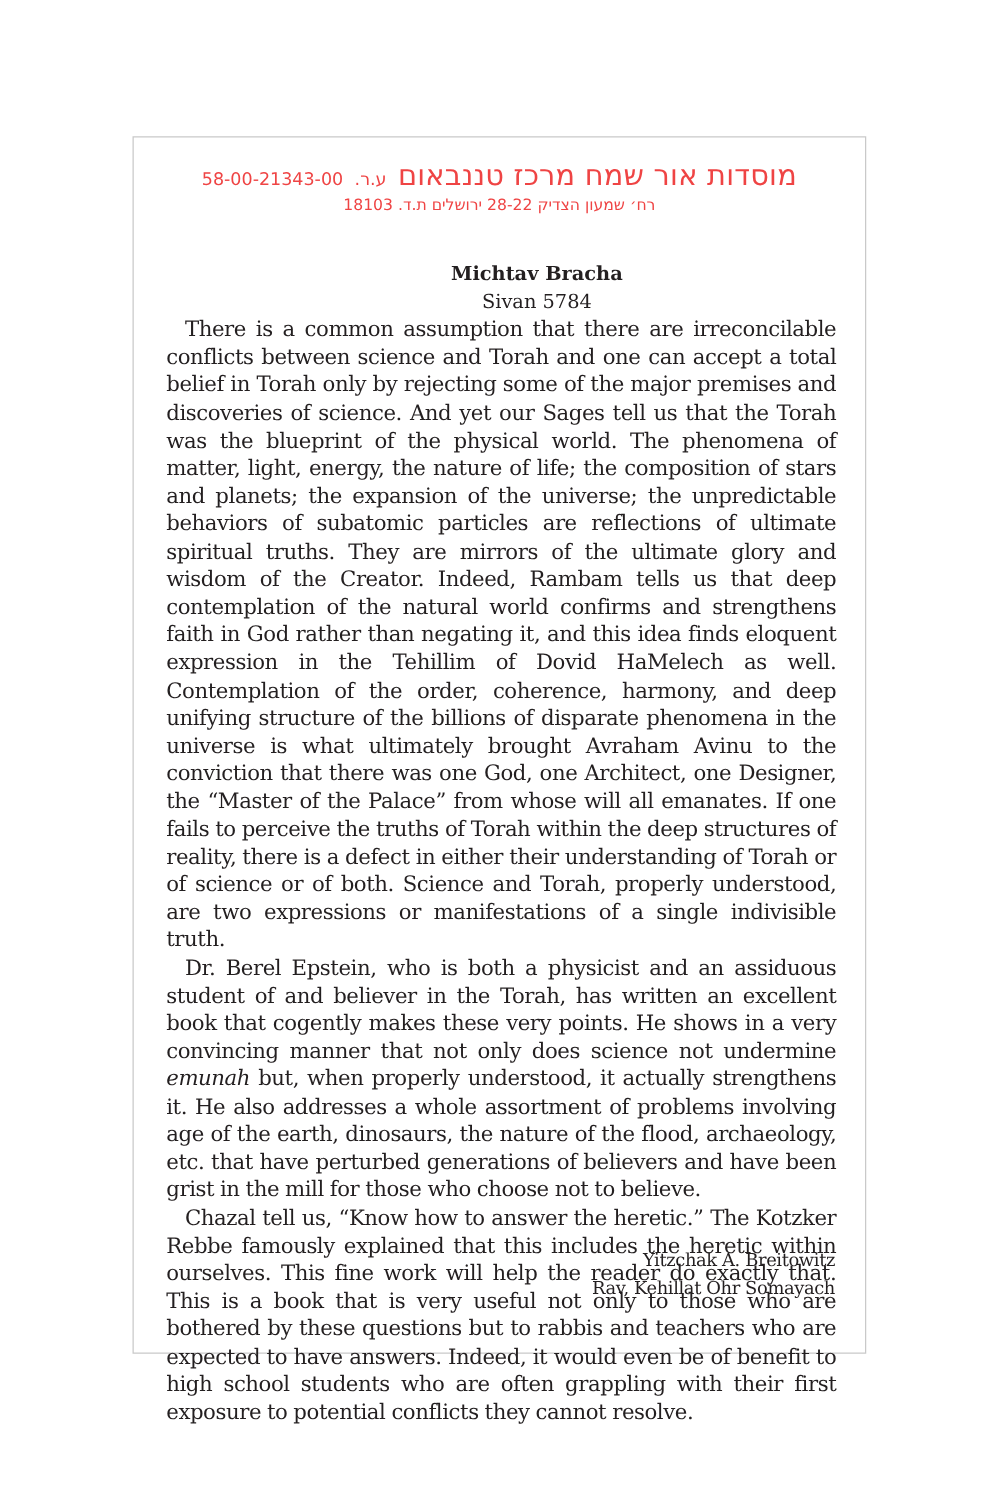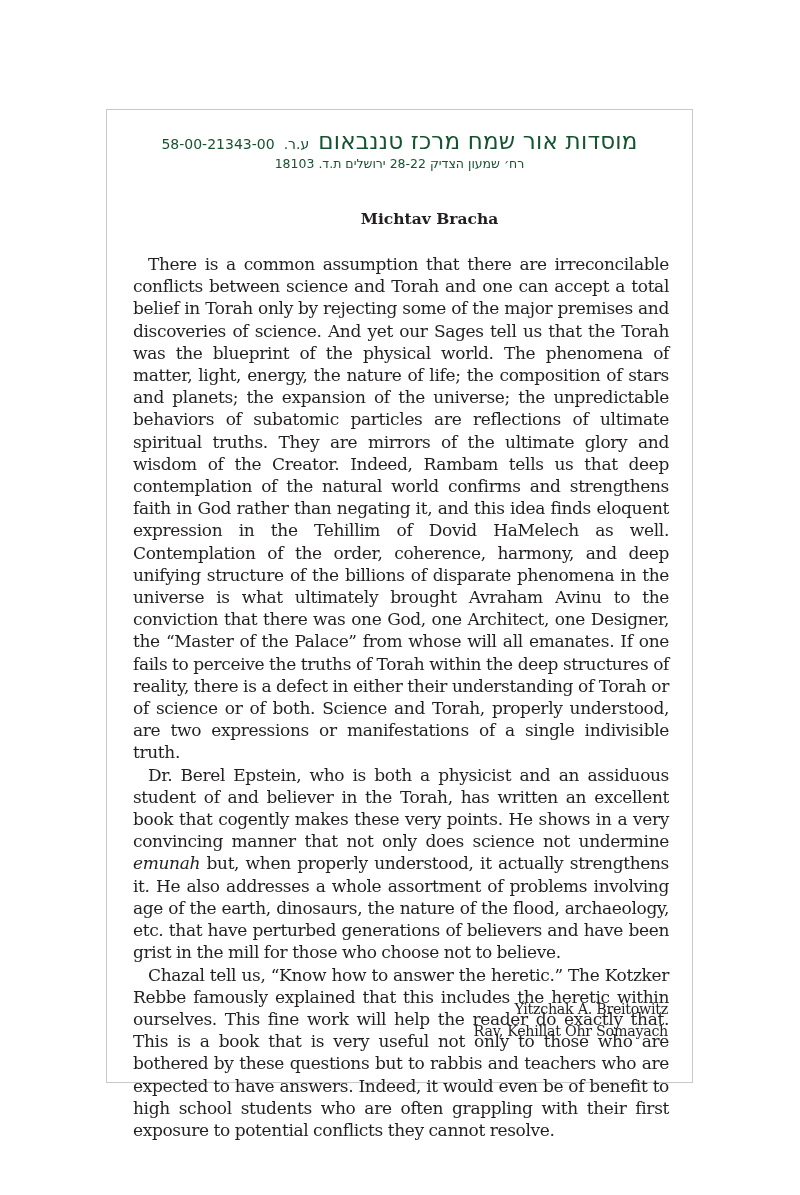--- a/index.html
+++ b/index.html
@@ -23,21 +23,21 @@
     border: 1px solid #c9c9c9;
     box-sizing: border-box;
   }
   .letterhead {
     position: absolute;
     left: 106px;
     top: 128px;
     width: 587px;
     text-align: center;
     font-family: "DejaVu Sans", sans-serif;
-    color: #14532d;
+    color: #ef4444;
   }
   .lh-line1 {
     direction: ltr;
     white-space: nowrap;
     height: 26px;
     line-height: 26px;
   }
   .lh-num {
     font-size: 14px;
     vertical-align: baseline;
@@ -121,20 +121,21 @@
   <div class="lh-line1">
     <span class="lh-num">58-00-21343-00</span>
     <span class="lh-reg">ע.ר.</span>
     <span class="lh-name">מוסדות אור שמח מרכז טננבאום</span>
   </div>
   <div class="lh-line2">רח׳ שמעון הצדיק 28-22 ירושלים ת.ד. 18103</div>
 </div>
 
 <div class="title-block">
   <div class="doc-title">Michtav Bracha</div>
+  <div class="doc-date">Sivan 5784</div>
 </div>
 
 <div class="body-text" id="body-text">
     <p><span>There is a common assumption that there are irreconcilable conflicts between science and Torah and one can accept a total belief in Torah only by rejecting some of the major premises and discoveries of science. And yet our Sages tell us that the Torah was the blueprint of the physical world. The phenomena of matter, light, energy, the nature of life; the composition of stars and planets; the expansion of the universe; the unpredictable behaviors of subatomic particles are reflections of ultimate spiritual truths. They are mirrors of the ultimate glory and wisdom of the Creator. Indeed, Rambam tells us that deep contemplation of the natural world confirms and strengthens faith in God rather than negating it, and this idea finds eloquent expression in the Tehillim of Dovid HaMelech as well. Contemplation of the order, coherence, harmony, and deep unifying structure of the billions of disparate phenomena in the universe is what ultimately brought Avraham Avinu to the conviction that there was one God, one Architect, one Designer, the “Master of the Palace” from whose will all emanates. If one fails to perceive the truths of Torah within the deep structures of reality, there is a defect in either their understanding of Torah or of science or of both. Science and Torah, properly understood, are two expressions or manifestations of a single indivisible truth.</span></p>
     <p><span>Dr. Berel Epstein, who is both a physicist and an assiduous student of and believer in the Torah, has written an excellent book that cogently makes these very points. He shows in a very convincing manner that not only does science not undermine </span><em>emunah</em><span> but, when properly understood, it actually strengthens it. He also addresses a whole assortment of problems involving age of the earth, dinosaurs, the nature of the flood, archaeology, etc. that have perturbed generations of believers and have been grist in the mill for those who choose not to believe.</span></p>
     <p><span>Chazal tell us, “Know how to answer the heretic.” The Kotzker Rebbe famously explained that this includes the heretic within ourselves. This fine work will help the reader do exactly that. This is a book that is very useful not only to those who are bothered by these questions but to rabbis and teachers who are expected to have answers. Indeed, it would even be of benefit to high school students who are often grappling with their first exposure to potential conflicts they cannot resolve.</span></p>
   </div>
 
 <div class="signature">
   <div>Yitzchak A. Breitowitz</div>

